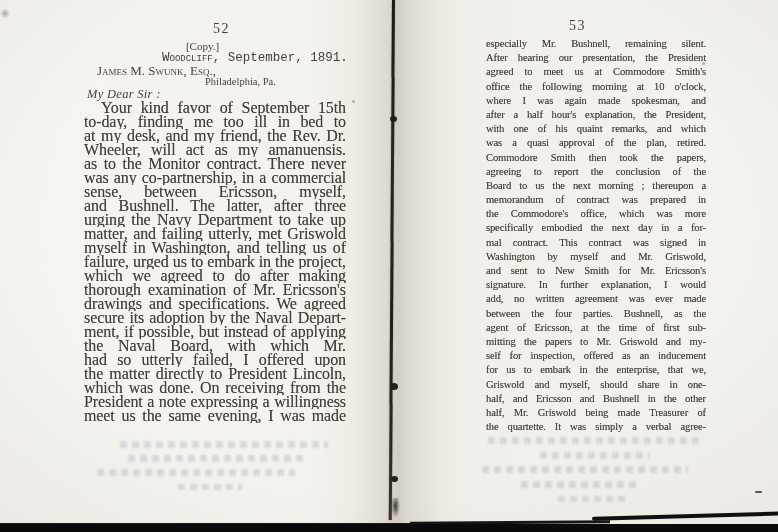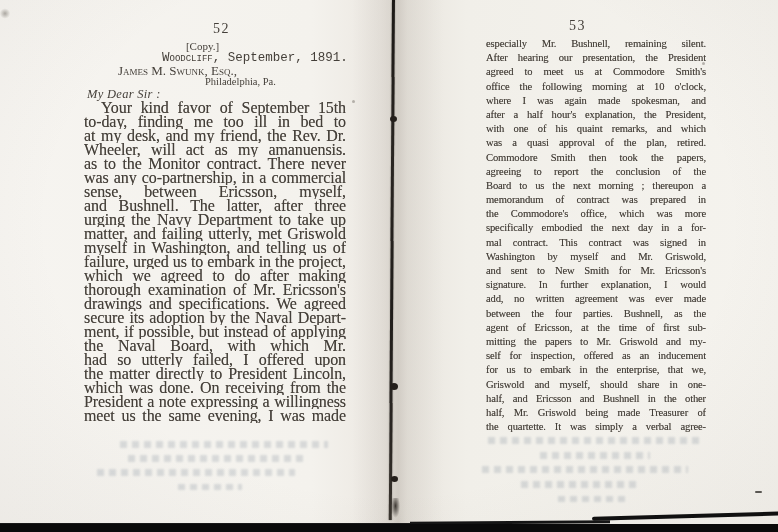--- a/index.html
+++ b/index.html
@@ -18,21 +18,21 @@
       rgba(95,85,72,0.16) 50%, rgba(95,85,72,0.08) 60%, rgba(0,0,0,0) 100%);}
 
   
   .abs{position:absolute;}
   .pagenum{font-size:14px;letter-spacing:1.5px;text-align:left;width:30px;}
   .pn-left{left:213px;top:21px;}
   .pn-right{left:569px;top:18px;}
   .copy{left:160px;top:40px;width:85px;text-align:center;font-size:11px;}
   .dateline{left:162px;top:51px;font-size:12.5px;white-space:pre;font-family:Liberation Mono, monospace;}
   .sc{font-variant:small-caps;}
-  .addressee{left:97px;top:63px;font-size:13px;margin-left:21px;}
+  .addressee{left:97px;top:63px;font-size:13px;}
   .addr-city{left:205px;top:76px;font-size:10.5px;}
   .salutation{left:87px;top:87px;font-size:12.5px;font-style:italic;letter-spacing:.3px;}
 
   .body{text-shadow:0 0 .5px rgba(70,62,52,.55);}
   .body .line{
     display:block;text-align:justify;text-align-last:justify;
     overflow:hidden;white-space:normal;
   }
   .body-left{left:84px;top:101px;width:262px;font-size:16px;letter-spacing:-0.1px;}
   .body-left .line{height:14px;line-height:14px;}

